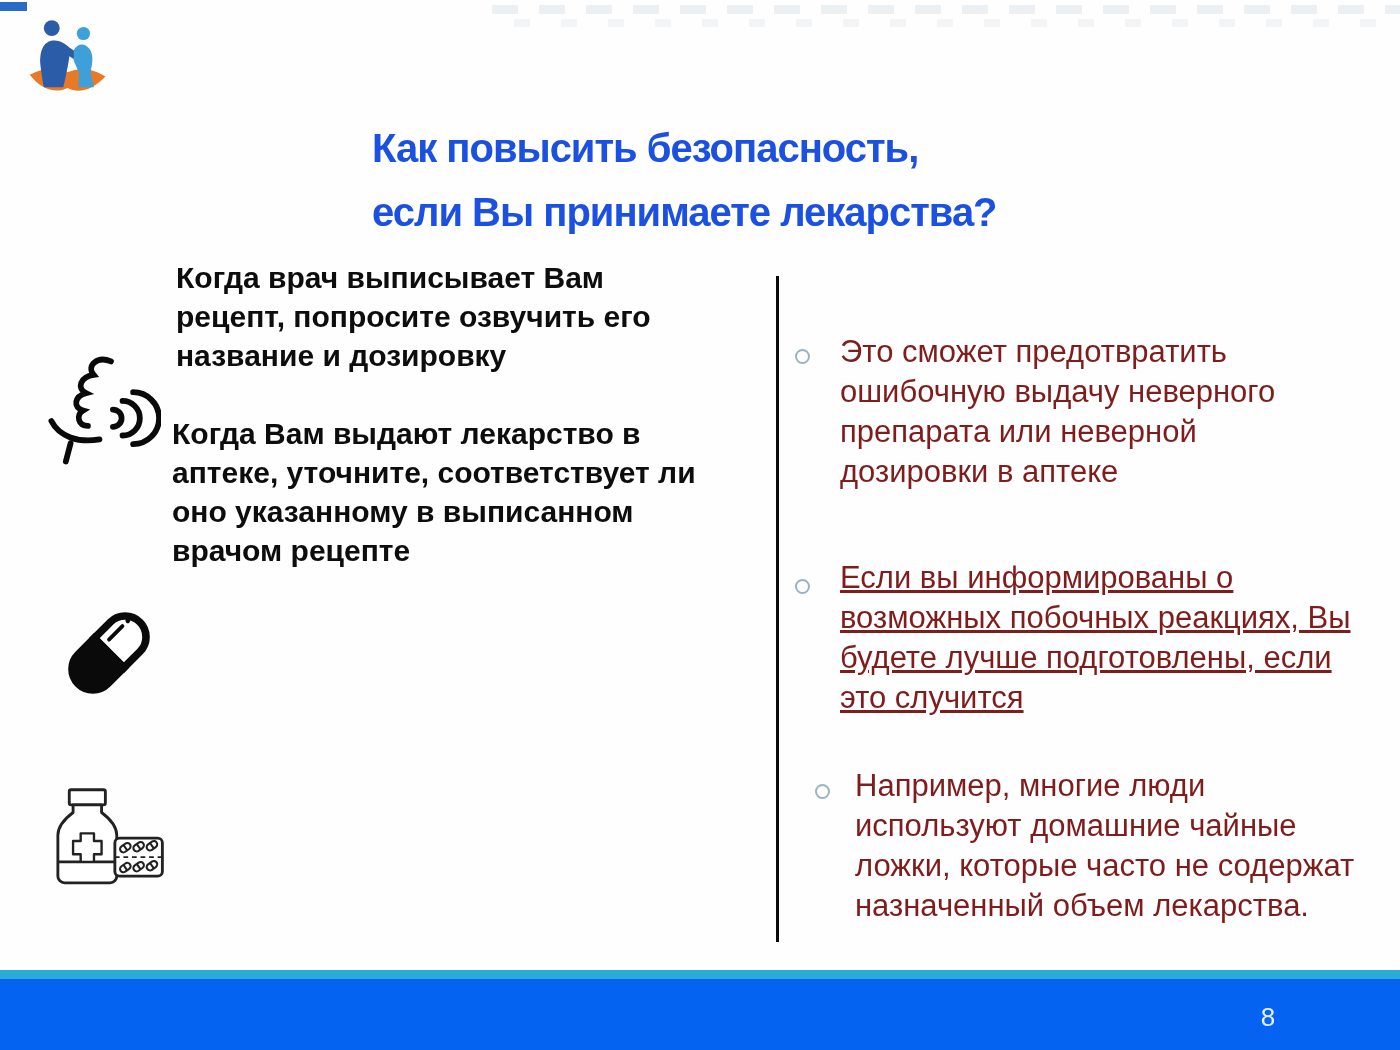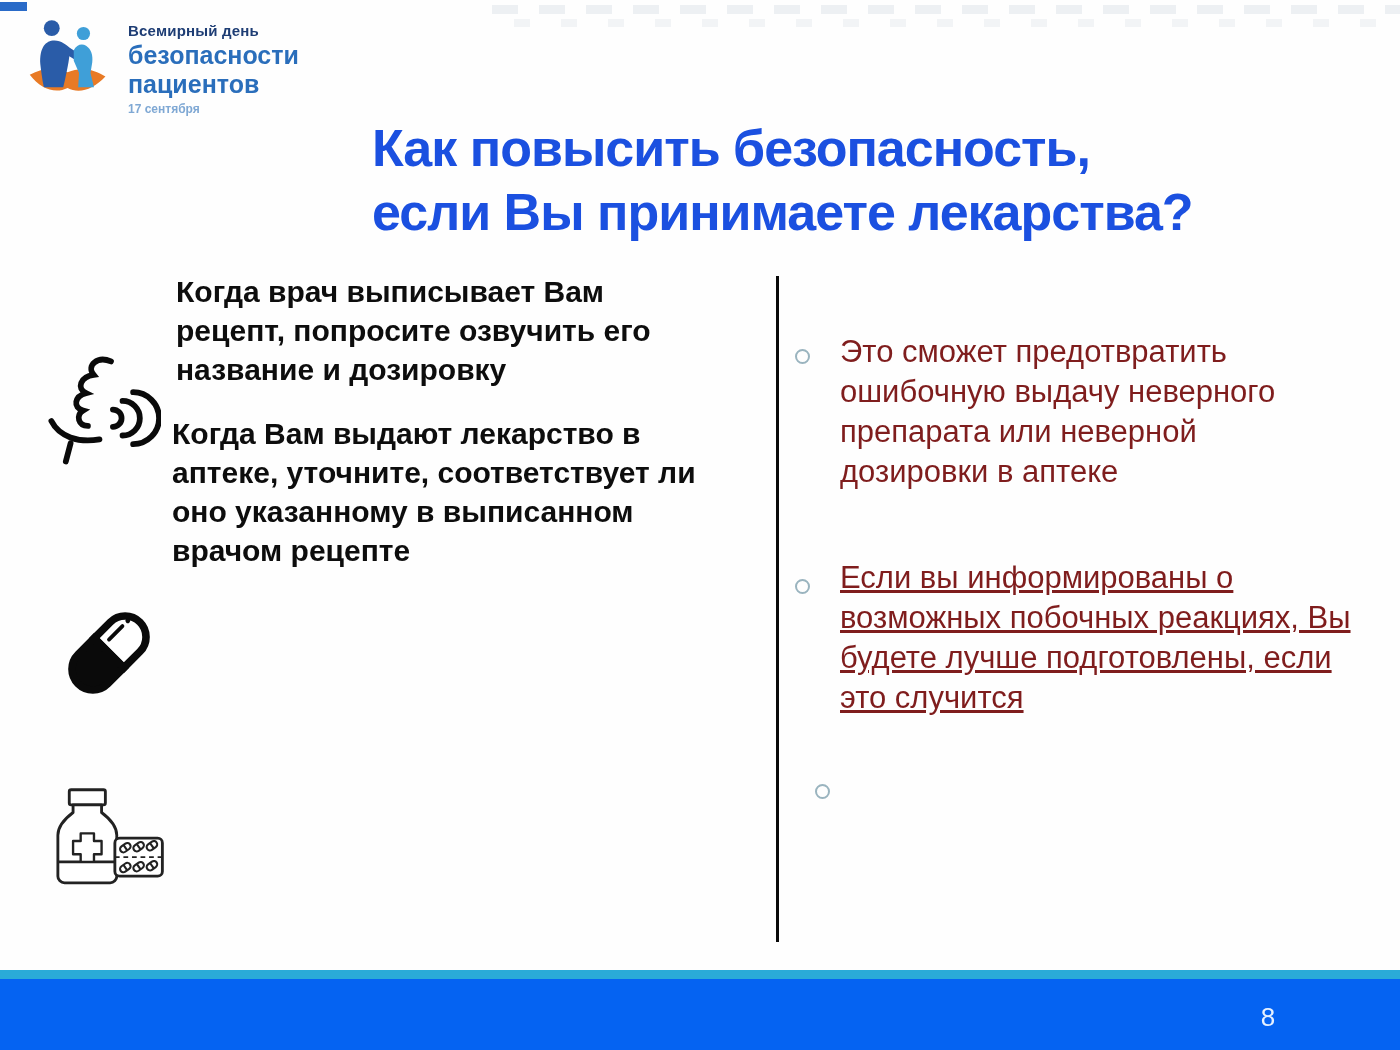--- a/index.html
+++ b/index.html
@@ -24,30 +24,30 @@
   .logo-figures svg { display:block; }
   .logo-text { padding-top:4px; }
   .logo-line1 { font-size:15px; font-weight:bold; color:#1e3d74; letter-spacing:0.2px; }
   .logo-line2 { font-size:25px; font-weight:bold; color:#2a6ebb; margin-top:2px; }
   .logo-line3 { font-size:25px; font-weight:bold; color:#2a6ebb; }
   .logo-line4 { font-size:12px; font-weight:bold; color:#7fa8d4; margin-top:3px; }
 
   
   .title {
     position:absolute; left:372px; top:116px; width:900px;
-    font-size:52px; line-height:64px; font-weight:bold; letter-spacing:-1px;
+    font-size:40px; line-height:64px; font-weight:bold; letter-spacing:-1px;
     color:#1b50e0; white-space:pre-line;
   }
 
   
   .item-text {
     position:absolute; font-weight:bold; color:#0d0d0d;
     font-size:30px; line-height:39px; white-space:pre-line;
   }
-  #item1 { left:176px; top:272px; width:620px; }
+  #item1 { left:176px; top:258px; width:620px; }
   #item2 { left:172px; top:414px; width:640px; }
   #item3 { left:178px; top:602px; width:620px; }
   #item4 { left:176px; top:795px; width:660px; }
 
   .icon { position:absolute; }
   .icon svg { display:block; }
   #icon-speak   { left:36px; top:348px; }
   #icon-capsule { left:52px; top:596px; }
   #icon-bottle  { left:38px; top:784px; }
 
@@ -90,26 +90,20 @@
 
   <div class="logo">
     <div class="logo-figures">
       <svg width="88" height="82" viewBox="0 0 100 92">
         <path d="M2,64 C16,56 32,55 45,61 C59,55 75,57 88,66 C74,81 58,86 45,79 C31,86 14,80 2,64 Z" fill="#e87a25"></path>
         <circle cx="27" cy="11" r="9" fill="#2a5ca8"></circle>
         <path d="M14,52 C13,33 20,25 30,25 C38,25 43,30 50,35 L61,42 L57,49 L47,43 C46,52 44,60 42,70 L40,78 H18 C16,69 15,60 14,52 Z" fill="#2a5ca8"></path>
         <circle cx="63" cy="17" r="7.5" fill="#3f9fd8"></circle>
         <path d="M52,36 C55,30 61,28 66,31 C72,35 74,42 73,50 L71,62 L75,78 H57 L58,62 L52,48 Z" fill="#3f9fd8"></path>
       </svg>
-    </div>
-    <div class="logo-text">
-      <div class="logo-line1">Всемирный день</div>
-      <div class="logo-line2">безопасности</div>
-      <div class="logo-line3">пациентов</div>
-      <div class="logo-line4">17 сентября</div>
     </div>
   </div>
 
   <div class="title">Как повысить безопасность,
 если Вы принимаете лекарства?</div>
 
   <div class="icon" id="icon-speak">
     <svg width="125" height="125" viewBox="0 0 130 130">
       <g fill="none" stroke="#0a0a0a" stroke-width="6" stroke-linecap="round">
         <path d="M78,14 C64,8 52,18 60,28 C46,30 42,42 52,47 C40,50 38,62 49,65 C41,70 44,81 54,81"></path>
@@ -188,19 +182,23 @@
 препарата или неверной
 дозировки в аптеке</div>
 
   <span class="bullet" id="b2"></span>
   <div class="note-text" id="note2">Если вы информированы о
 возможных побочных реакциях, Вы
 будете лучше подготовлены, если
 это случится</div>
 
   <span class="bullet" id="b3"></span>
+  <div class="note-text" id="note3">Например, многие люди
+используют домашние чайные
+ложки, которые часто не содержат
+назначенный объем лекарства.</div>
 
   <div class="footer-strip"></div>
   <div class="footer-bar">
     <div class="page-number">8</div>
   </div>
 
 </div>
 
 </body></html>

